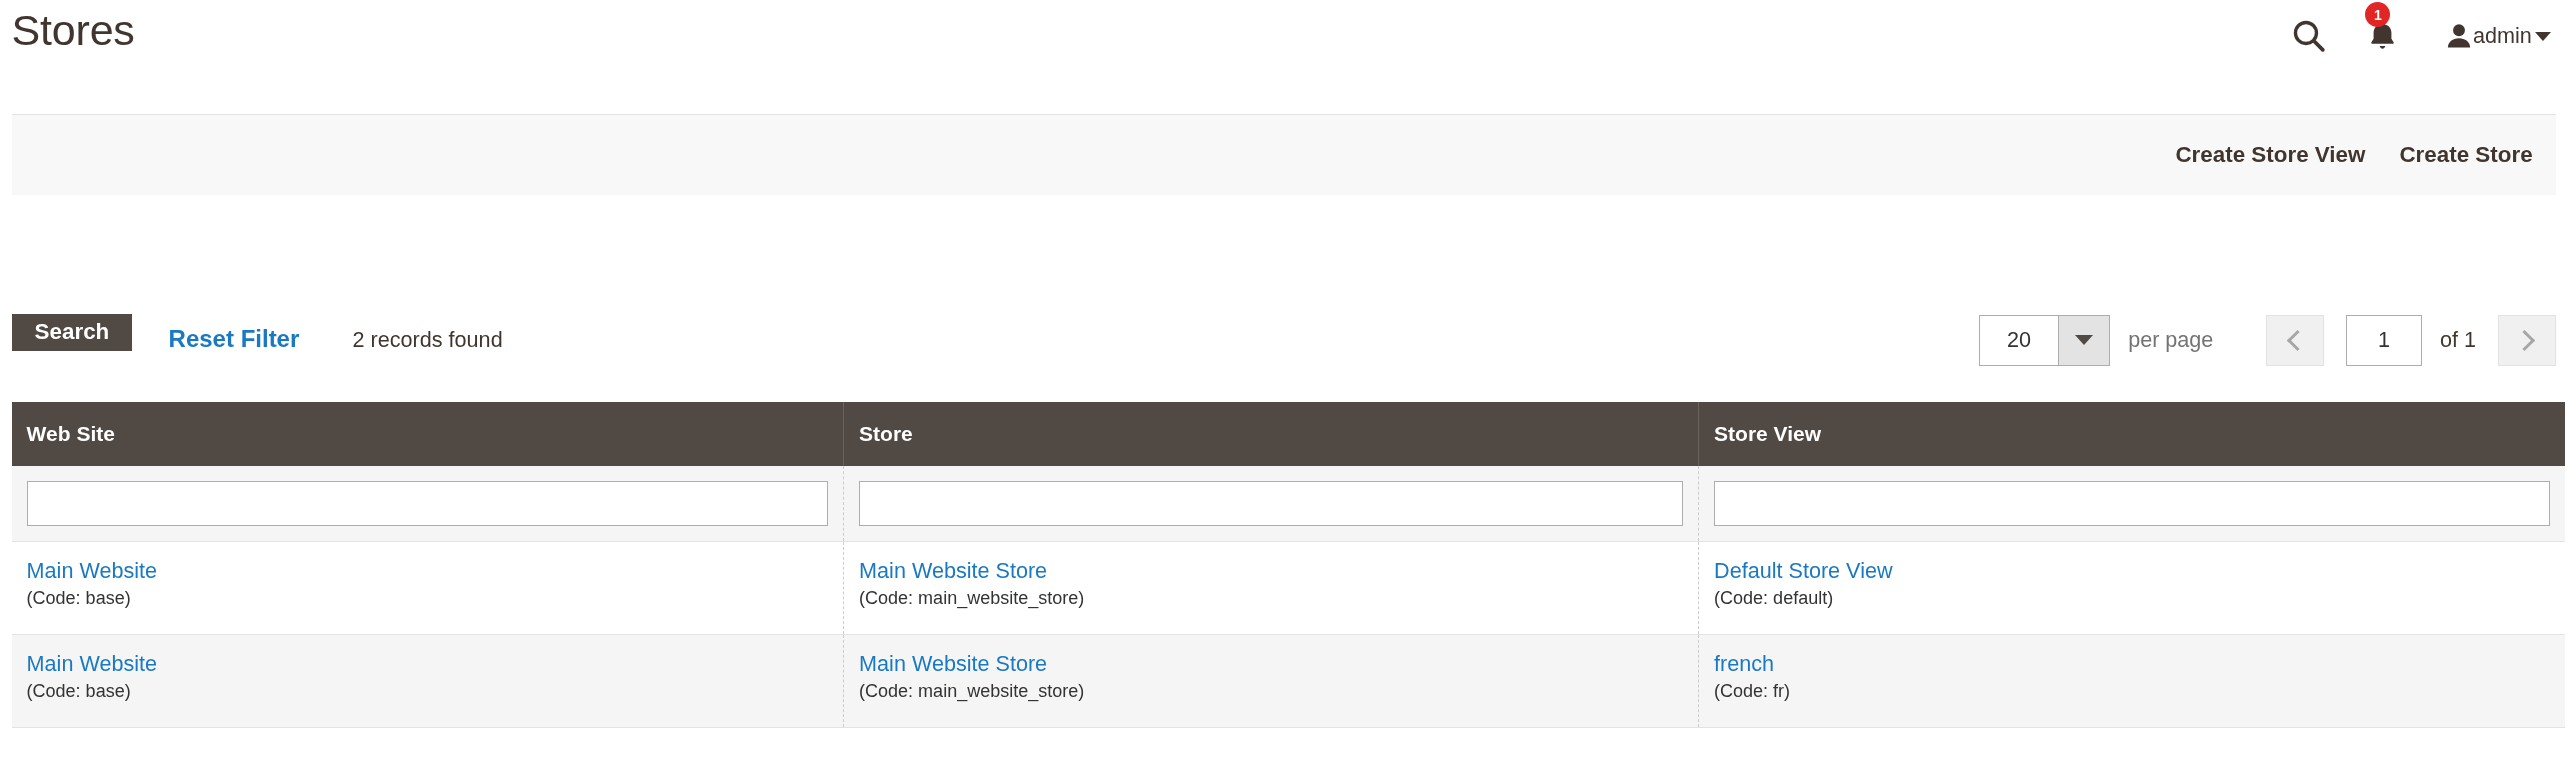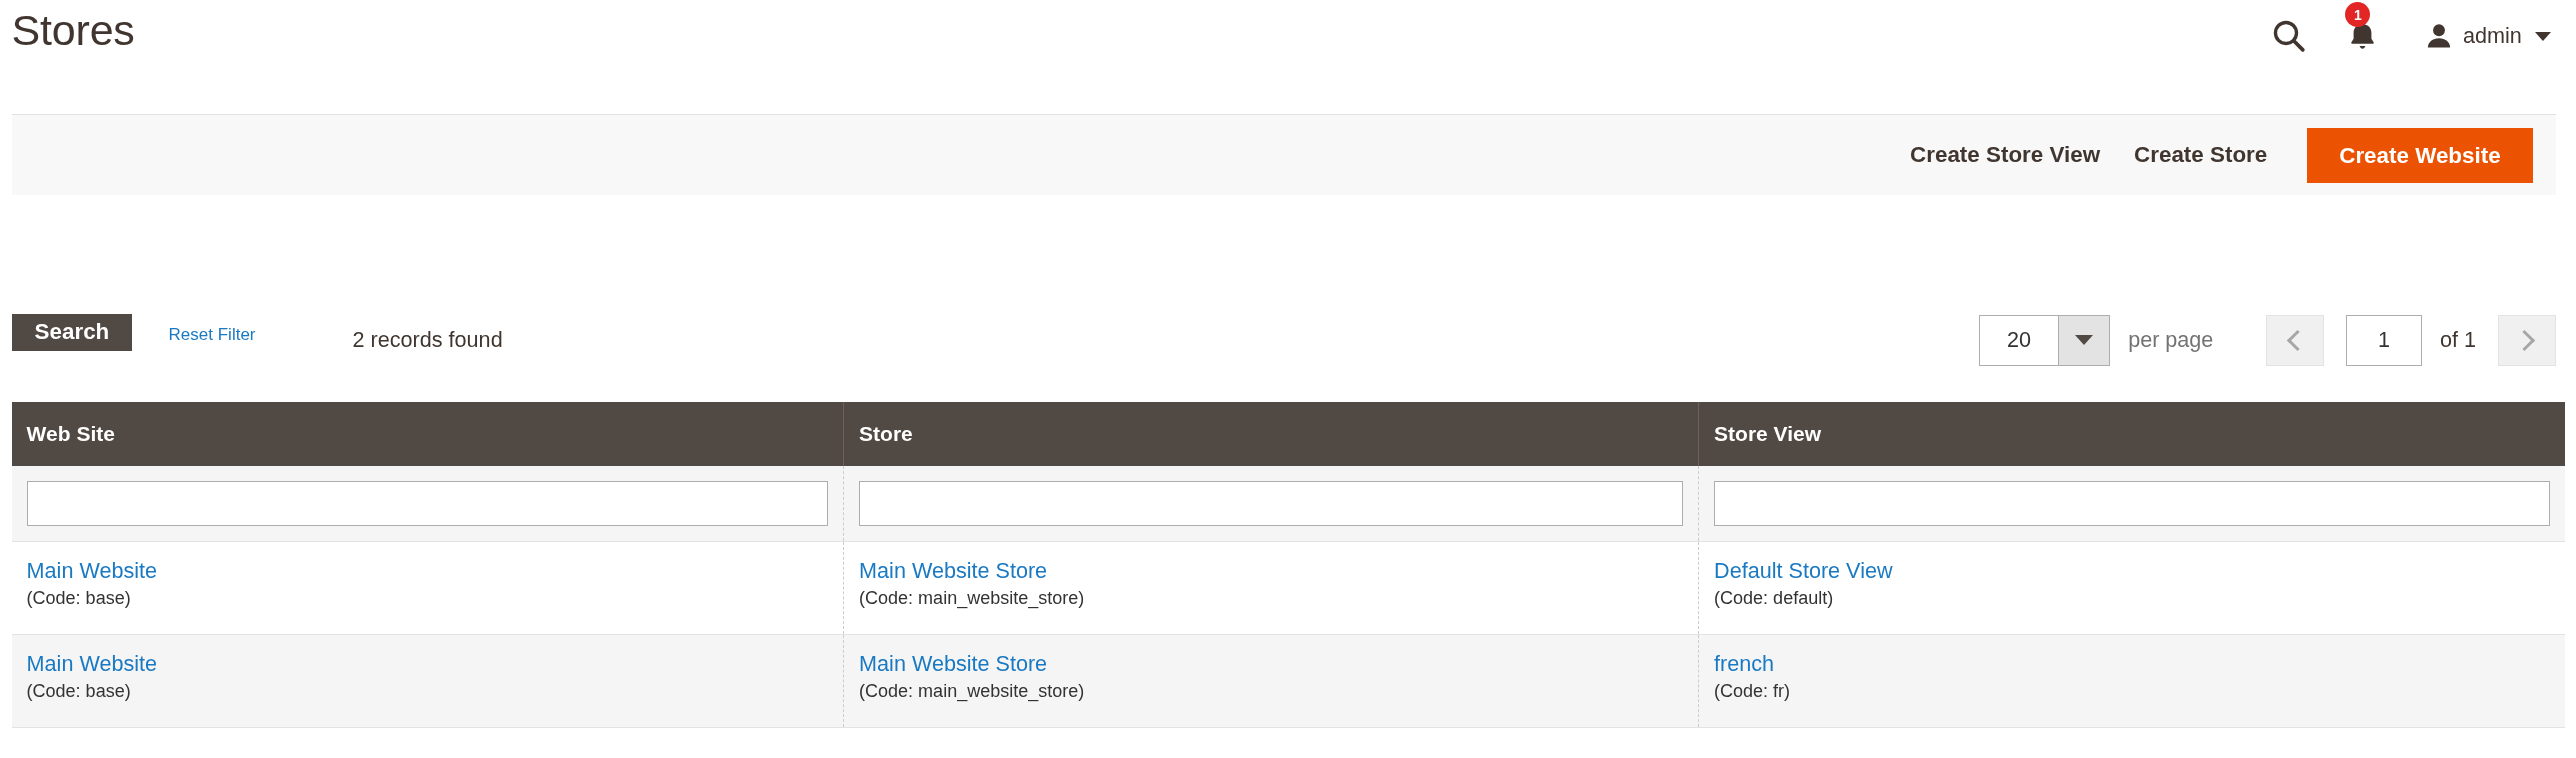--- a/index.html
+++ b/index.html
@@ -80,21 +80,20 @@
     display: flex;
     align-items: center;
     justify-content: center;
     padding: 0 5.8px;
     line-height: 1;
   }
 
   .hdr-user {
     display: flex;
     align-items: center;
-    gap: 10px;
     margin-left: 26.6px;
     cursor: pointer;
     height: 60px;
   }
   .hdr-user .avatar { width: 28px; height: 28px; display: flex; align-items: center; justify-content: center; }
   .hdr-user .uname {
     font-size: 21.6px;
     color: #41362f;
     line-height: 1;
     white-space: nowrap;
@@ -171,22 +170,22 @@
     font-size: 22.4px;
     font-weight: 700;
     cursor: pointer;
     font-family: "Liberation Sans", sans-serif;
   }
 
   .link-reset {
     position: absolute;
     left: 157px;
     top: 18px;
-    font-size: 17px;
-    font-weight: 400;
+    font-size: 24px;
+    font-weight: 700;
     color: #1979c3;
     text-decoration: none;
     cursor: pointer;
     white-space: nowrap;
   }
 
   .records-found {
     position: absolute;
     left: 341px;
     top: 20px;
@@ -395,21 +394,20 @@
         <span class="uname">admin</span>
         <span class="caret"></span>
       </div>
 
     </div>
   </div>
 
   <div class="action-bar">
     <button class="btn-link">Create Store View</button>
     <button class="btn-link">Create Store</button>
-    <button class="btn-primary">Create Website</button>
   </div>
 
   <div class="grid-toolbar">
     <button class="btn-search">Search</button>
     <a class="link-reset">Reset Filter</a>
     <span class="records-found">2 records found</span>
 
     <div class="pager">
 
       <div class="limit-select">

